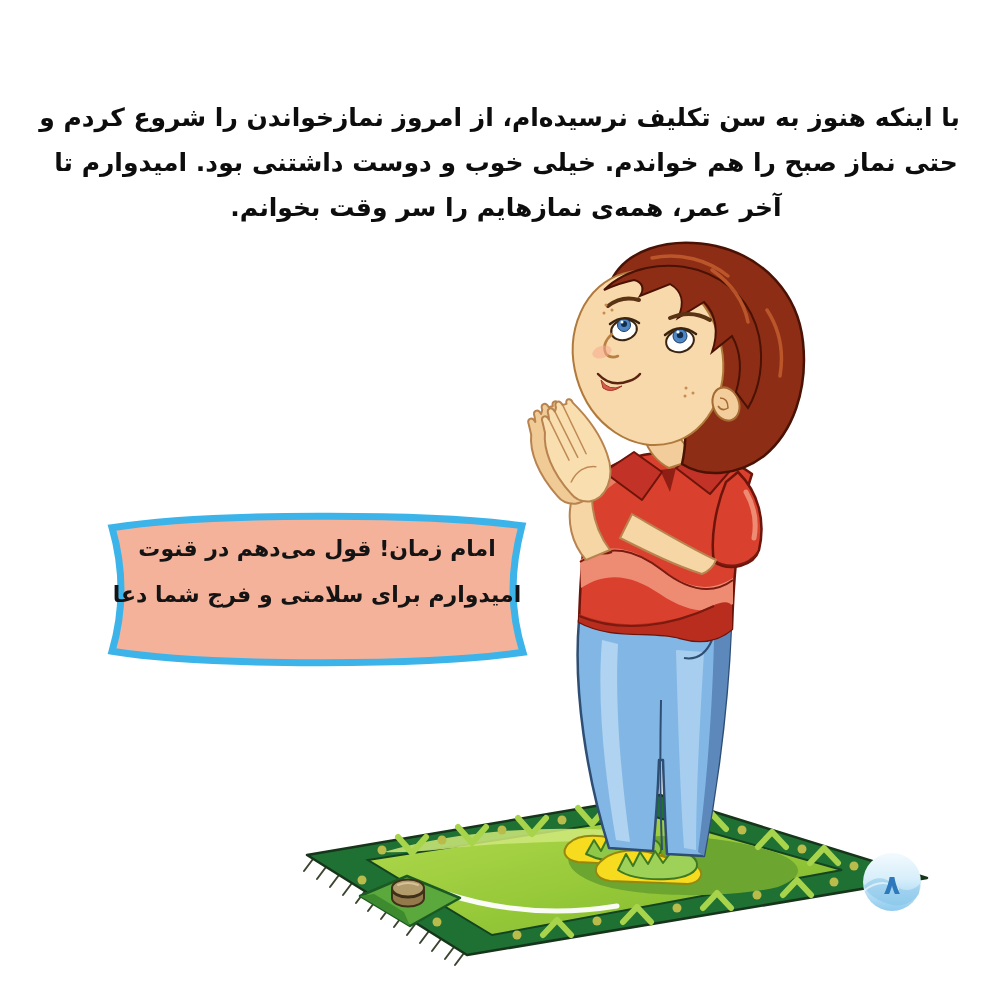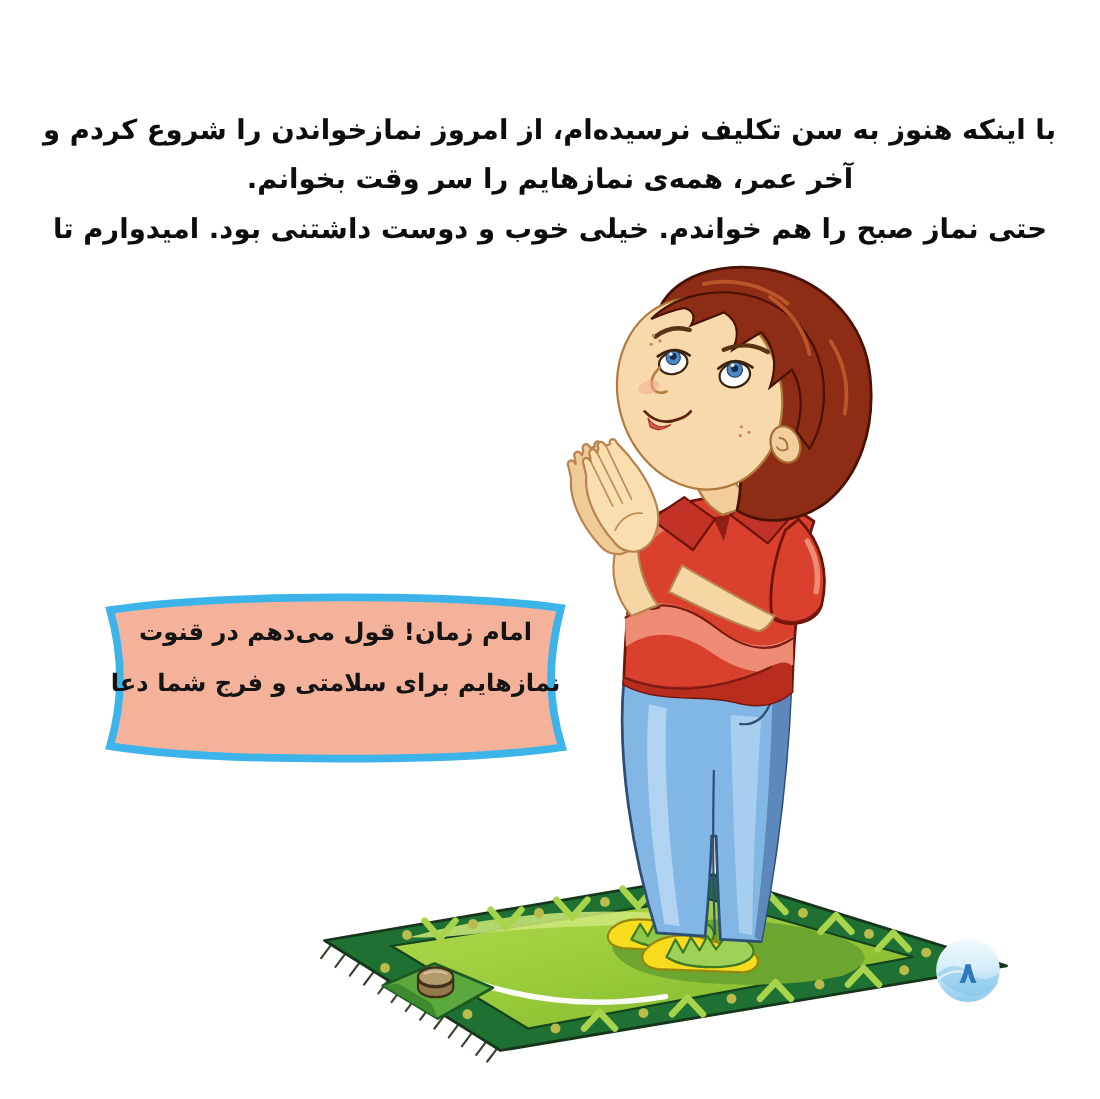--- a/index.html
+++ b/index.html
@@ -1,48 +1,48 @@
 <!DOCTYPE html>
 <html lang="fa"><head>
 <meta charset="utf-8">
 <style>
   html,body{margin:0;padding:0;}
   body{
     width:1000px;height:999px;background:#ffffff;position:relative;overflow:hidden;
     font-family:"DejaVu Sans",sans-serif;
   }
-  .page{position:absolute;inset:0;}
+  .page{position:absolute;inset:0;margin-left:12px;}
   
   .story{
     position:absolute;top:95px;left:40px;right:40px;
     direction:rtl;text-align:center;color:#0d0d0d;
     font-size:25px;font-weight:bold;line-height:45px;
   }
   .story-line{white-space:nowrap;}
   
   .scene{position:absolute;left:0;top:0;width:1000px;height:999px;}
   
-  .bubble{position:absolute;left:85px;top:532px;width:440px;height:168px;}
+  .bubble{position:absolute;left:85px;top:505px;width:440px;height:168px;}
   .bubble-bg{position:absolute;inset:0;width:100%;height:100%;}
   .bubble-text{
     position:absolute;inset:0;padding-top:21px;
     direction:rtl;text-align:center;color:#141414;
     font-size:22px;font-weight:bold;line-height:46px;
   }
   .bubble-line{white-space:nowrap;}
 </style>
 </head>
 <body>
 
 <div class="page">
 
   <div class="story" dir="rtl">
     <div class="story-line">با اینکه هنوز به سن تکلیف نرسیده‌ام، از امروز نمازخواندن را شروع کردم و</div>
+    <div class="story-line">حتی نماز صبح را هم خواندم. خیلی خوب و دوست داشتنی بود. امیدوارم تا</div>
     <div class="story-line">آخر عمر، همه‌ی نمازهایم را سر وقت بخوانم.</div>
-    <div class="story-line">حتی نماز صبح را هم خواندم. خیلی خوب و دوست داشتنی بود. امیدوارم تا</div>
   </div>
 
   <svg class="scene" viewBox="0 0 1000 999" aria-hidden="true">
     <defs>
       <linearGradient id="fieldGrad" x1="0" y1="0" x2="1" y2="1">
         <stop offset="0" stop-color="#B2DA4E"></stop>
         <stop offset="0.55" stop-color="#95C838"></stop>
         <stop offset="1" stop-color="#7DB32F"></stop>
       </linearGradient>
       <linearGradient id="badgeGrad" x1="0" y1="0" x2="0" y2="1">
@@ -202,17 +202,17 @@
       <text x="880" y="894" text-anchor="middle" font-size="27" font-weight="bold" fill="#2E78BC">۸</text>
     </g>
   </svg>
 
   <div class="bubble">
     <svg class="bubble-bg" viewBox="0 0 438 166" aria-hidden="true">
       <path d="M 15 22 C 110 7 330 7 423 20 C 411 66 411 104 424 146 C 330 160 108 160 15 145 C 27 104 27 64 15 22 Z" fill="#F5B29B" stroke="#3DB4E9" stroke-width="7" stroke-linejoin="miter"></path>
     </svg>
     <div class="bubble-text" dir="rtl">
       <div class="bubble-line">امام زمان! قول می‌دهم در قنوت</div>
-      <div class="bubble-line">نمازهایم برای سلامتی و فرج شما دعا</div>
+      <div class="bubble-line">امیدوارم برای سلامتی و فرج شما دعا</div>
     </div>
   </div>
 
 </div>
 
 </body></html>

